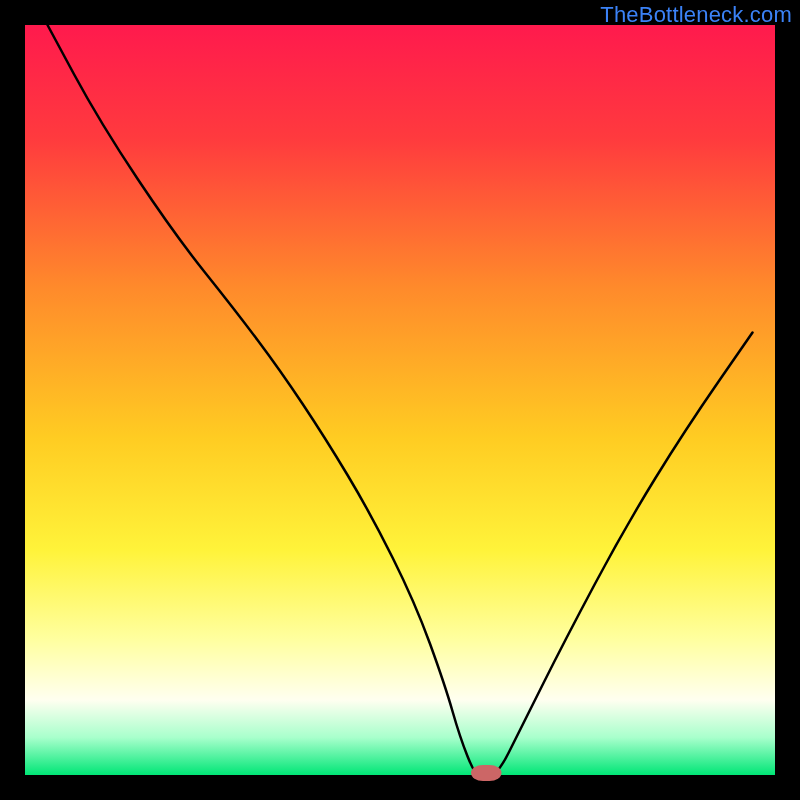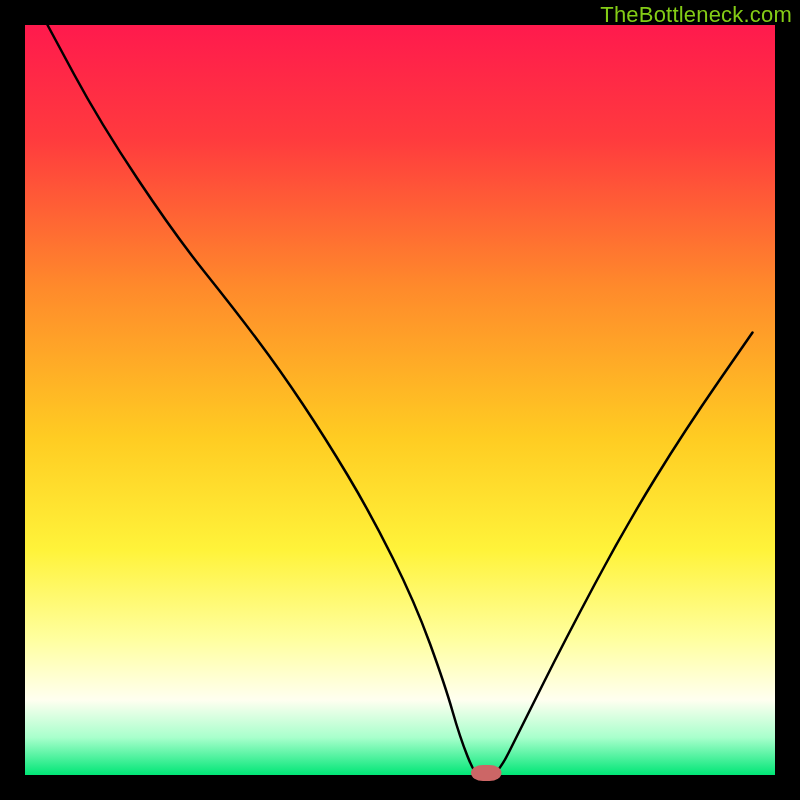--- a/index.html
+++ b/index.html
@@ -13,21 +13,21 @@
   }
   .chart-container {
     position: relative;
     width: 800px;
     height: 800px;
   }
   .watermark {
     position: absolute;
     top: 2px;
     right: 8px;
-    color: #84cc16;
+    color: #3b82f6;
     font-size: 22px;
     z-index: 5;
     letter-spacing: 0.2px;
   }
   svg {
     display: block;
   }
 </style>
 </head>
 <body>

